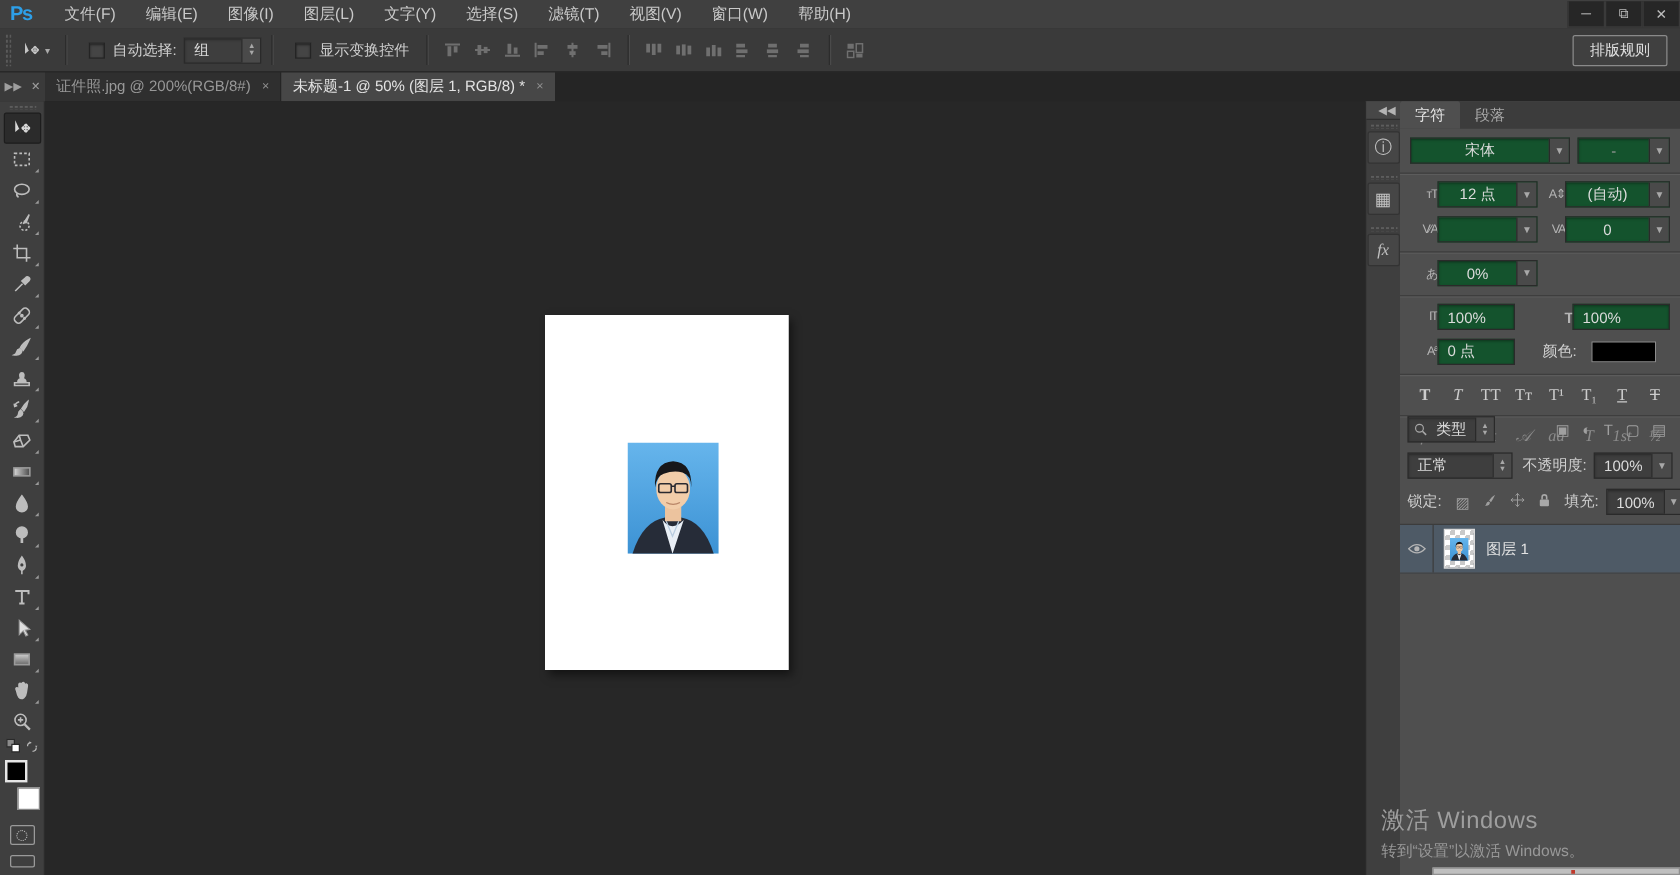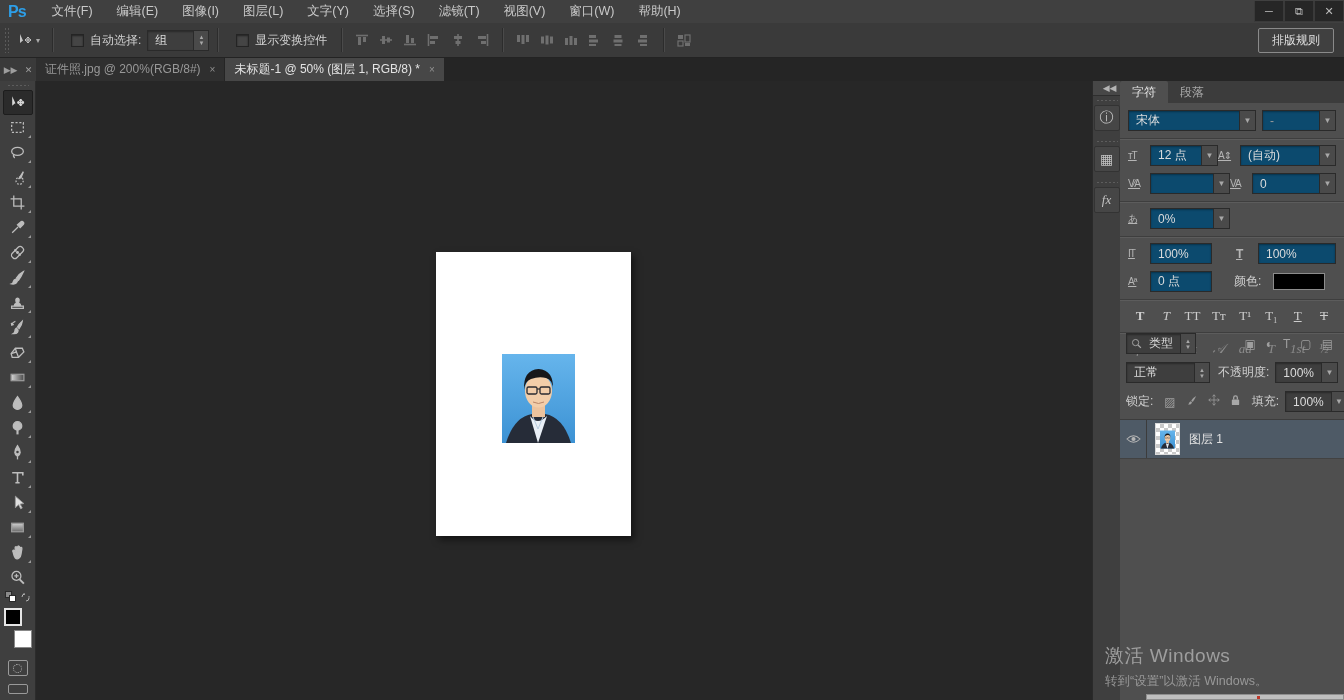--- a/index.html
+++ b/index.html
@@ -66,22 +66,22 @@
 
   
   #dock { position:absolute; left:1120px; top:81px; width:224px; height:619px; background:#4f4f4f; }
   .panel-tabs { height:22px; background:#3c3c3c; display:flex; }
   .panel-tab { font-size:12px; padding:0 12px; line-height:22px; color:#a8a8a8; }
   .panel-tab.active { background:#4f4f4f; color:#e4e4e4; border-radius:2px 2px 0 0; }
 
   
   #char-body { padding:7px 8px 4px; }
   .char-row { display:flex; align-items:center; margin-bottom:7px; }
-  .fld-ico { width:22px; font-size:10px; color:#b5b5b5; text-align:left; flex:none; letter-spacing:-1px;text-decoration:underline; }
-  .char-row .sel { background:#0c4a6e; }
+  .fld-ico { width:22px; font-size:10px; color:#b5b5b5; text-align:right; flex:none; letter-spacing:-1px; }
+  .char-row .sel { background:#14532d;text-align:center; }
   .divider { height:1px; background:#3e3e3e; box-shadow:0 1px 0 #5c5c5c; margin:6px -8px; }
   #color-row-swatch { width:52px; height:17px; background:#000; border:1px solid #8c8c8c; margin-left:6px; }
   .tstyle-row { display:flex; justify-content:space-between; padding:2px 2px; }
   .tstyle { font-family:"Liberation Serif","DejaVu Serif",serif; font-size:13px; color:#cdcdcd; width:20px; text-align:center; }
   .tstyle.it { font-style:italic; } .tstyle.un { text-decoration:underline; } .tstyle.st { text-decoration:line-through; }
   .tstyle.dim { color:#8b8b8b; font-style:italic; }
 
   
   #layers-panel { position:absolute; left:0; top:246px; width:224px; bottom:0; }
   .lp-row { display:flex; align-items:center; padding:4px 6px; }
@@ -496,21 +496,21 @@
           <span class="dd">▼</span>
         </div>
         <div class="sel" style="width:74px; margin-left:6px">
           <span class="val" style="flex:1; color:#9a9a9a">-</span>
           <span class="dd">▼</span>
         </div>
       </div>
       <div class="divider"></div>
       <div class="char-row">
         <span class="fld-ico">тT</span>
-        <div class="sel" style="width:68px">
+        <div class="sel" style="width:80px">
           <span class="val" style="flex:1">12 点</span>
           <span class="dd">▼</span>
         </div>
         <span class="fld-ico">A⇕</span>
         <div class="sel" style="flex:1">
           <span class="val" style="flex:1">(自动)</span>
           <span class="dd">▼</span>
         </div>
       </div>
       <div class="char-row">

